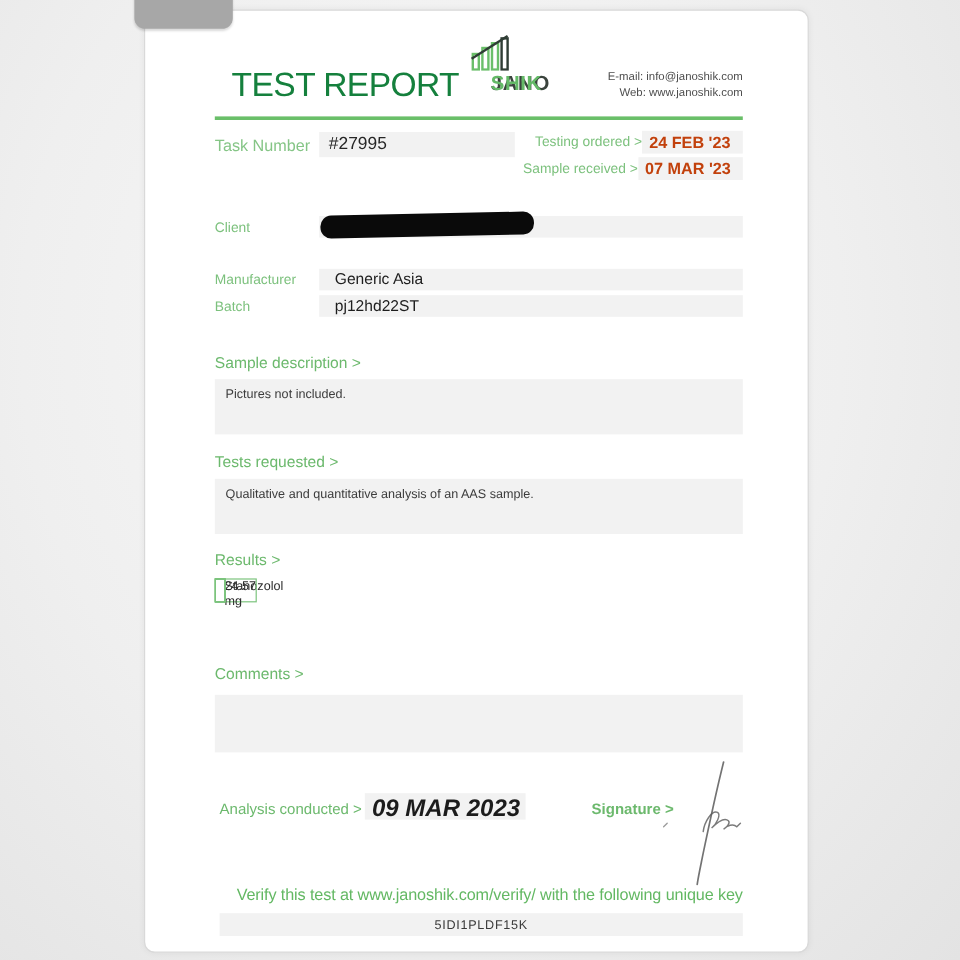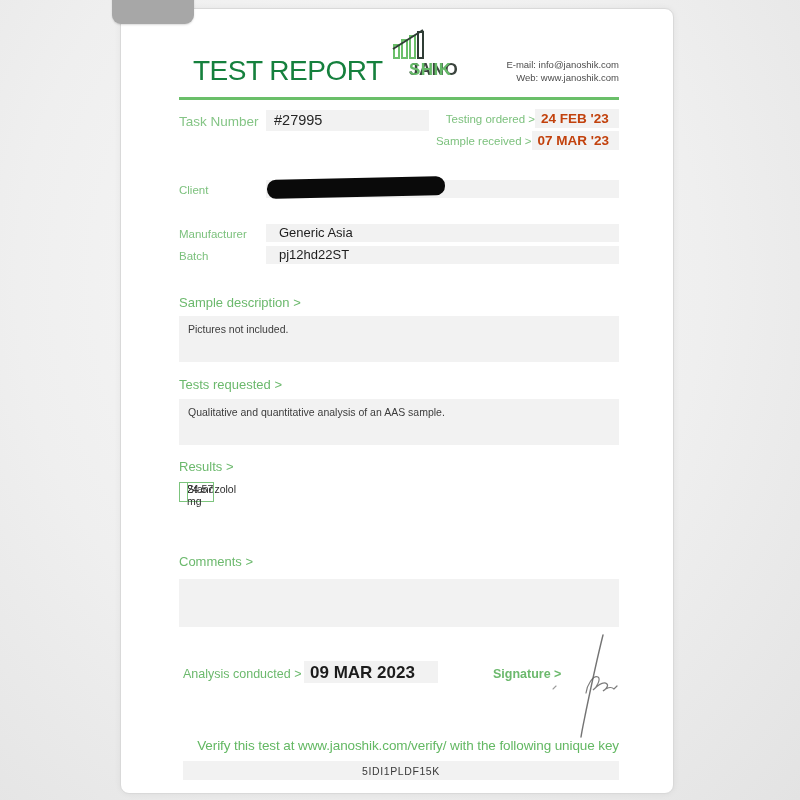--- a/index.html
+++ b/index.html
@@ -66,21 +66,21 @@
 
   
   .results-table { left:58px; top:473px; width:440px; border-collapse:collapse; }
   .results-table td { border:1px solid #7cc47d; height:18px; font-size:10.5px;
                       color:#2d2d2d; padding:0 0 0 7px; }
   .results-table td.c0 { width:50%; }
 
   
   .analysis-label { left:62px; top:658px; font-size:12.5px; color:#6cb96d; }
   .analysis-field { left:183px; top:652px; width:128px; height:20px; background:#f2f2f2;
-                    font-size:17px; font-weight:bold; color:#1c1c1c; padding:2px 0 0 6px; }
+                    font-size:20px; font-weight:bold; color:#1c1c1c; padding:2px 0 0 6px;font-style:italic; }
   .signature-label { left:372px; top:658px; font-size:12.5px; color:#6cb96d;font-weight:bold; }
   .signature-svg { left:430px; top:620px; }
   .verify { left:58px; top:729px; width:440px; text-align:right; white-space:nowrap;
             font-size:13.5px; letter-spacing:-0.1px; color:#63b863; }
   .key-bar { left:62px; top:752px; width:436px; height:19px; background:#f2f2f2;
              text-align:center; font-size:10.5px; letter-spacing:0.6px; color:#3a3a3a;
              padding-top:4px; box-sizing:border-box; }
 </style>
 </head>
 <body>

